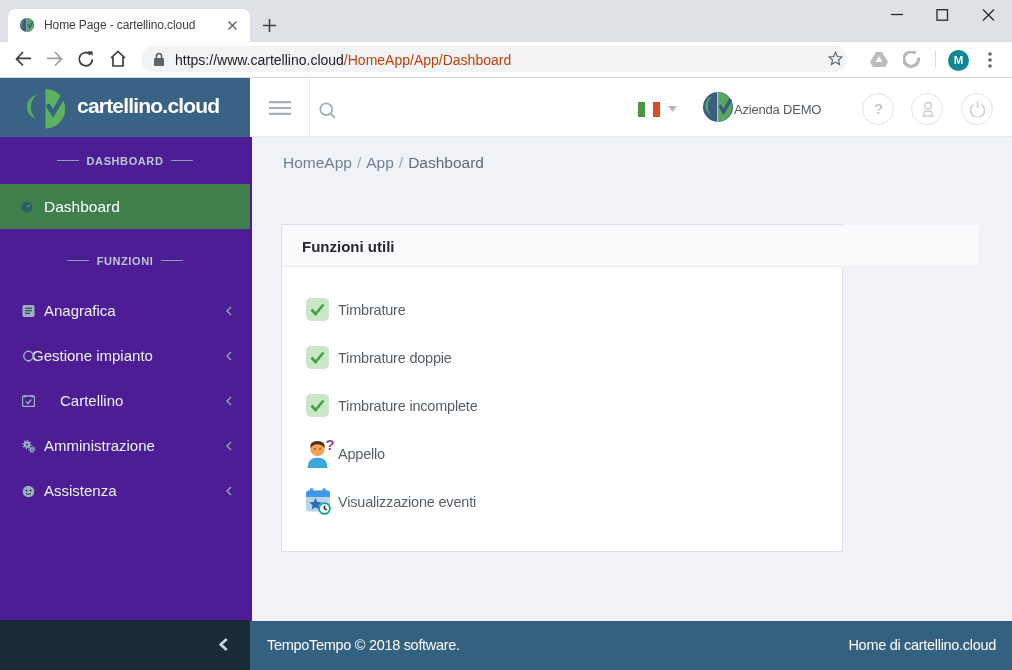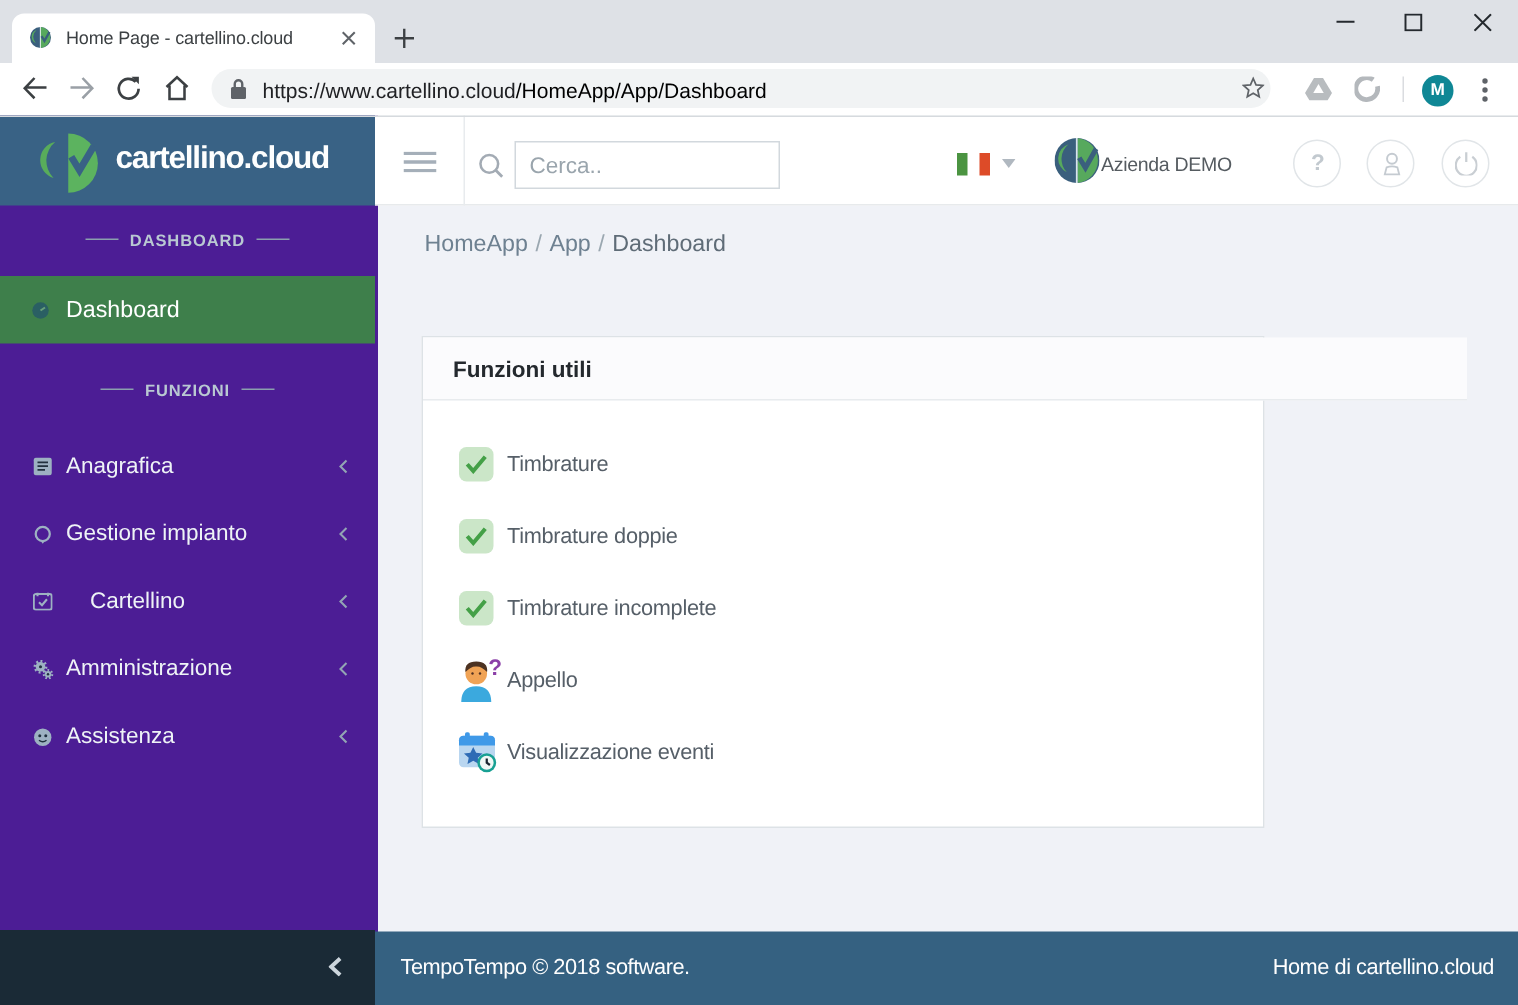--- a/index.html
+++ b/index.html
@@ -7,21 +7,21 @@
 body { position:relative; background:#fff; }
 .abs { position:absolute; }
 
 
 #titlebar { position:absolute; left:0; top:0; width:1012px; height:42px; background:#dee1e6; }
 #tab { position:absolute; left:8px; top:9px; width:242px; height:33px; background:#fff; border-radius:8px 8px 0 0; }
 #tabtitle { position:absolute; left:36px; top:9px; font-size:12px; letter-spacing:-0.1px; color:#3c4043; white-space:nowrap; }
 #navbar { position:absolute; left:0; top:42px; width:1012px; height:35px; background:#fff; }
 #omnibox { position:absolute; left:141px; top:4px; width:706px; height:26px; background:#f1f3f4; border-radius:13px; }
 #urltext { position:absolute; left:175px; top:10px; font-size:14px; color:#202124; white-space:nowrap; }
-#urltext .grey { color:#000000; }
+#urltext .grey { color:#c2410c; }
 #avatarM { position:absolute; left:948px; top:8px; width:21px; height:21px; border-radius:50%; background:#0f8795; color:#fff; font-size:11.5px; font-weight:bold; text-align:center; line-height:21px; }
 
 
 #page { position:absolute; left:0; top:77px; width:1012px; height:593px; background:#f0f2f7; }
 #sidebar { position:absolute; left:0; top:0; width:252px; height:593px; background:#4c1d95; }
 #logoband { position:absolute; left:0; top:0; width:250px; height:60px; background:#396285; }
 #logotext { position:absolute; left:77px; top:17px; font-size:21px; font-weight:bold; color:#fdfefe; letter-spacing:-0.8px; }
 .navlabel { position:absolute; width:250px; text-align:center; font-size:11px; font-weight:bold; color:#b9c8d2; letter-spacing:0.6px; }
 .navlabel .line { display:inline-block; width:22px; height:1px; background:#8aa0ae; vertical-align:middle; margin:0 8px 3px 8px; }
 #activeitem { position:absolute; left:0; top:107px; width:250px; height:45px; background:#3e7f4b; color:#fff; font-size:15.5px; line-height:45px; }
@@ -145,21 +145,21 @@
       </svg>
       <span style="padding-left:44px">Anagrafica</span><svg class="chev" width="6" height="10" viewBox="0 0 6 10">
           <path d="M5 1 L1 5 L5 9" stroke="#93a5b4" stroke-width="1.4" fill="none"></path>
         </svg>
     </div>
     <div class="menuitem" style="top:257px">
       <svg class="abs" style="left:22px;top:16px" width="13" height="13" viewBox="0 0 13 13">
         <circle cx="6.5" cy="6" r="4.7" fill="none" stroke="#9db1c2" stroke-width="1.5"></circle>
         <path d="M5 10.5 L8 10.5 L6.5 12.5 Z" fill="#9db1c2"></path>
       </svg>
-      <span style="padding-left:44px">Gestione impianto</span><svg class="chev" width="6" height="10" viewBox="0 0 6 10">
+      <span style="padding-left:32px">Gestione impianto</span><svg class="chev" width="6" height="10" viewBox="0 0 6 10">
           <path d="M5 1 L1 5 L5 9" stroke="#93a5b4" stroke-width="1.4" fill="none"></path>
         </svg>
     </div>
     <div class="menuitem" style="top:302px">
       <svg class="abs" style="left:22px;top:16px" width="13" height="12" viewBox="0 0 13 12">
         <rect x="0.5" y="1" width="12" height="10.5" rx="1.5" fill="none" stroke="#9db1c2" stroke-width="1.4"></rect>
         <path d="M3 0 L3 2.5 M10 0 L10 2.5" stroke="#9db1c2" stroke-width="1.4"></path>
         <path d="M4 6.5 L6 8.5 L9.3 4.5" stroke="#9db1c2" stroke-width="1.4" fill="none"></path>
       </svg>
       <span style="padding-left:60px">Cartellino</span><svg class="chev" width="6" height="10" viewBox="0 0 6 10">
@@ -201,23 +201,20 @@
   <div id="main">
     <div id="topbar">
       <svg class="abs" style="left:19px;top:24px" width="22" height="14" viewBox="0 0 22 14">
         <path d="M0 1.2 L22 1.2 M0 7 L22 7 M0 12.8 L22 12.8" stroke="#a5afb9" stroke-width="2.2"></path>
       </svg>
       <div id="vline"></div>
       <svg class="abs" style="left:69px;top:25px" width="17" height="17" viewBox="0 0 17 17">
         <circle cx="7.2" cy="7.2" r="5.9" fill="none" stroke="#a3abb4" stroke-width="1.7"></circle>
         <path d="M11.5 11.5 L15.8 15.8" stroke="#a3abb4" stroke-width="1.9"></path>
       </svg>
-      <div id="searchinput">
-          <span>Cerca..</span>
-        </div>
 
       <div class="abs" style="left:388px;top:25px;width:22px;height:15px;background:#fff">
         <div class="abs" style="left:0;top:0;width:7px;height:15px;background:#4b9441"></div>
         <div class="abs" style="left:15px;top:0;width:7px;height:15px;background:#dd4b28"></div>
       </div>
       <svg class="abs" style="left:418px;top:29px" width="9" height="6" viewBox="0 0 9 6">
         <path d="M0 0 L9 0 L4.5 6 Z" fill="#b0b8c0"></path>
       </svg>
 
       <svg class="abs" style="left:453px;top:15px" width="30" height="30" viewBox="0 0 40 40">

